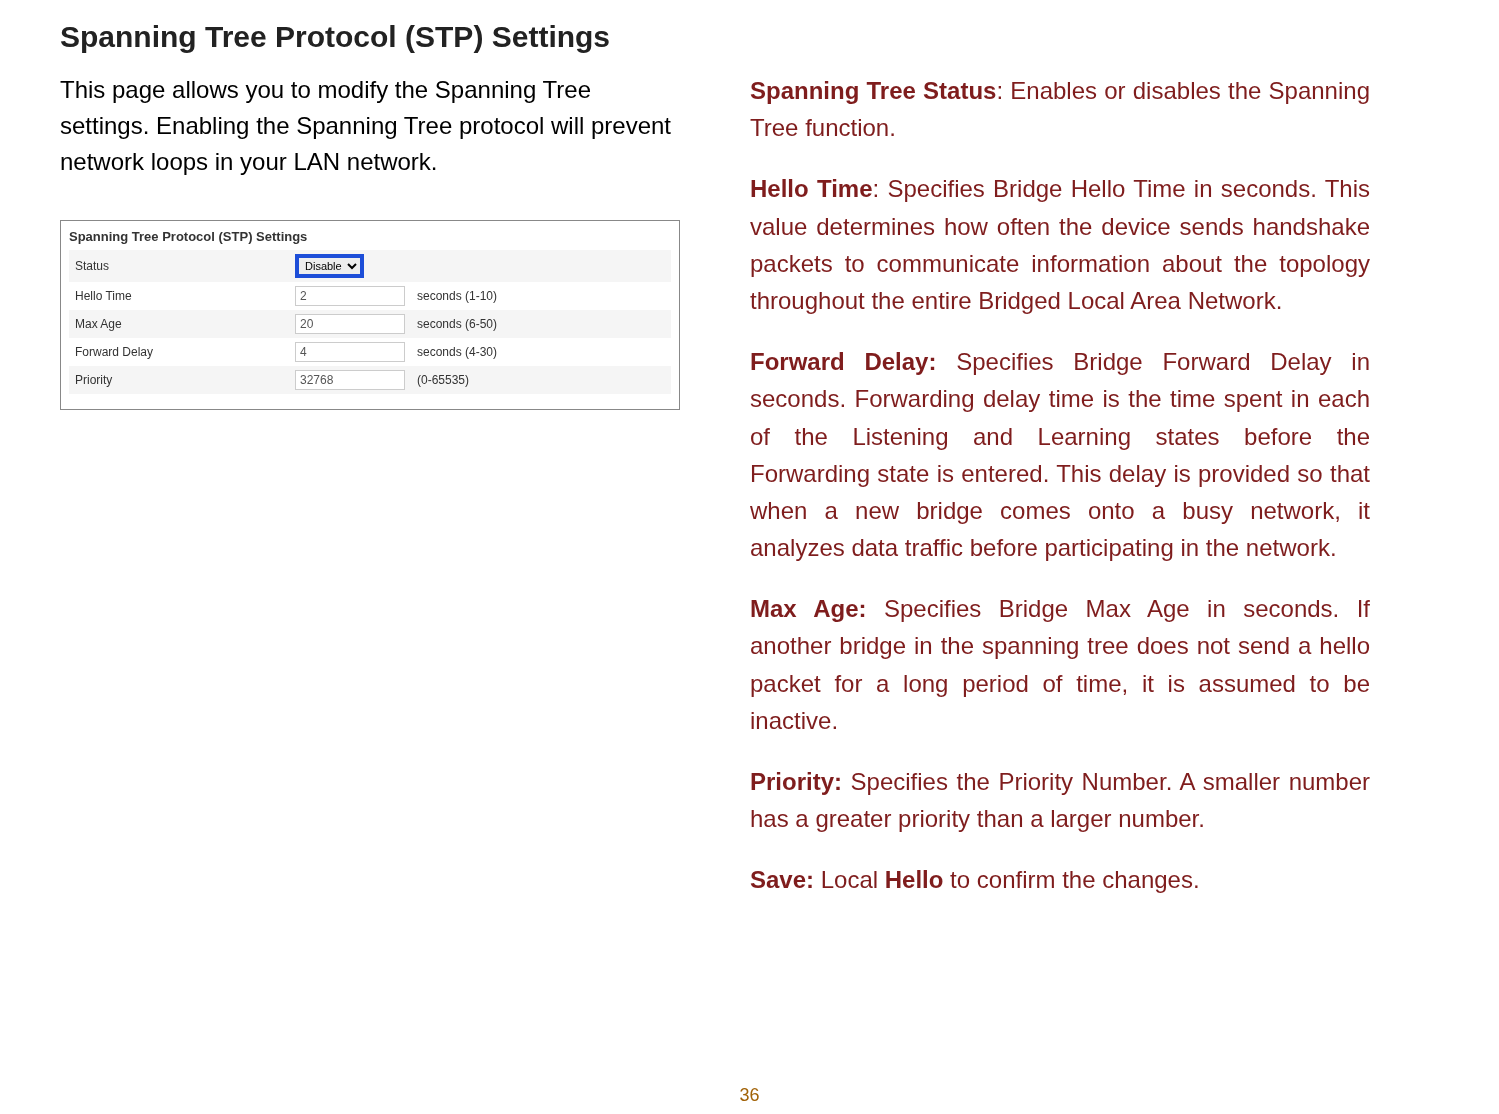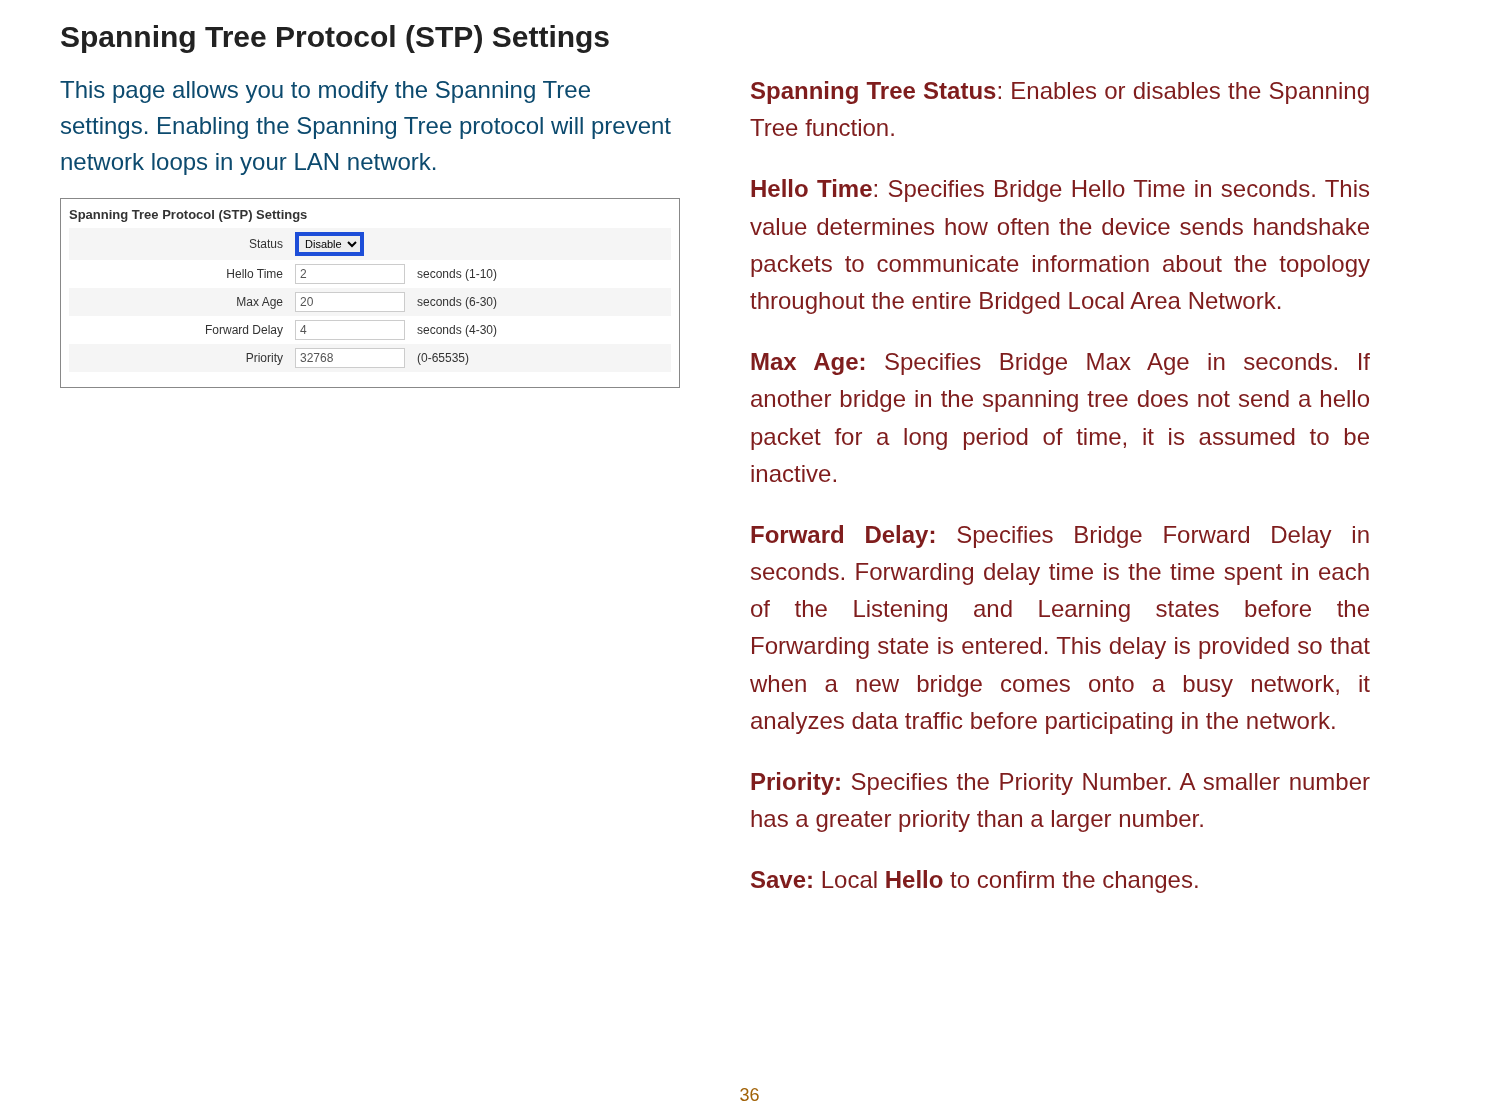--- a/index.html
+++ b/index.html
@@ -29,22 +29,22 @@
       width: 620px;
       flex-shrink: 0;
     }
     .right-col {
       width: 620px;
       flex-shrink: 0;
     }
     .intro-text {
       font-size: 24px;
       line-height: 1.5;
-      color: #0c4a6e;
-      margin-bottom: 18px;
+      color: #000000;
+      margin-bottom: 40px;
     }
     .screenshot-box {
       border: 1px solid #888;
       width: 620px;
       height: 190px;
       padding: 8px;
       background: #fff;
     }
     .screenshot-title {
       font-size: 13px;
@@ -63,21 +63,20 @@
       vertical-align: middle;
     }
     .stp-table tr:nth-child(odd) {
       background: #f5f5f5;
     }
     .stp-table tr:nth-child(even) {
       background: #fff;
     }
     .label-cell {
       width: 220px;
-      text-align: right;
     }
     .input-cell {
       width: 120px;
     }
     .range-cell {
       color: #555;
     }
     .stp-select {
       font-size: 11px;
       background: #eee;
@@ -138,21 +137,21 @@
           <td class="input-cell">
             <input class="stp-input" value="2" style="">
           </td>
           <td class="range-cell">seconds (1-10)</td>
         </tr>
         <tr>
           <td class="label-cell">Max Age</td>
           <td class="input-cell">
             <input class="stp-input" value="20" style="">
           </td>
-          <td class="range-cell">seconds (6-30)</td>
+          <td class="range-cell">seconds (6-50)</td>
         </tr>
         <tr>
           <td class="label-cell">Forward Delay</td>
           <td class="input-cell">
             <input class="stp-input" value="4" style="">
           </td>
           <td class="range-cell">seconds (4-30)</td>
         </tr>
         <tr>
           <td class="label-cell">Priority</td>
@@ -167,24 +166,24 @@
   </div>
 
   <div class="right-col">
     <p class="para">
       <b>Spanning Tree Status</b><span>: Enables or disables the Spanning Tree function.</span>
     </p>
     <p class="para">
       <b>Hello Time</b><span>: Specifies Bridge Hello Time in seconds. This value determines how often the device sends handshake packets to communicate information about the topology throughout the entire Bridged Local Area Network.</span>
     </p>
     <p class="para">
-      <b>Max Age:</b><span> Specifies Bridge Max Age in seconds. If another bridge in the spanning tree does not send a hello packet for a long period of time, it is assumed to be inactive.</span>
+      <b>Forward Delay:</b><span> Specifies Bridge Forward Delay in seconds. Forwarding delay time is the time spent in each of the Listening and Learning states before the Forwarding state is entered. This delay is provided so that when a new bridge comes onto a busy network, it analyzes data traffic before participating in the network.</span>
     </p>
     <p class="para">
-      <b>Forward Delay:</b><span> Specifies Bridge Forward Delay in seconds. Forwarding delay time is the time spent in each of the Listening and Learning states before the Forwarding state is entered. This delay is provided so that when a new bridge comes onto a busy network, it analyzes data traffic before participating in the network.</span>
+      <b>Max Age:</b><span> Specifies Bridge Max Age in seconds. If another bridge in the spanning tree does not send a hello packet for a long period of time, it is assumed to be inactive.</span>
     </p>
     <p class="para">
       <b>Priority:</b><span> Specifies the Priority Number. A smaller number has a greater priority than a larger number.</span>
     </p>
     <p class="para">
       <b>Save:</b><span> Local </span><b>Hello</b><span> to confirm the changes.</span>
     </p>
   </div>
 </div>
 

